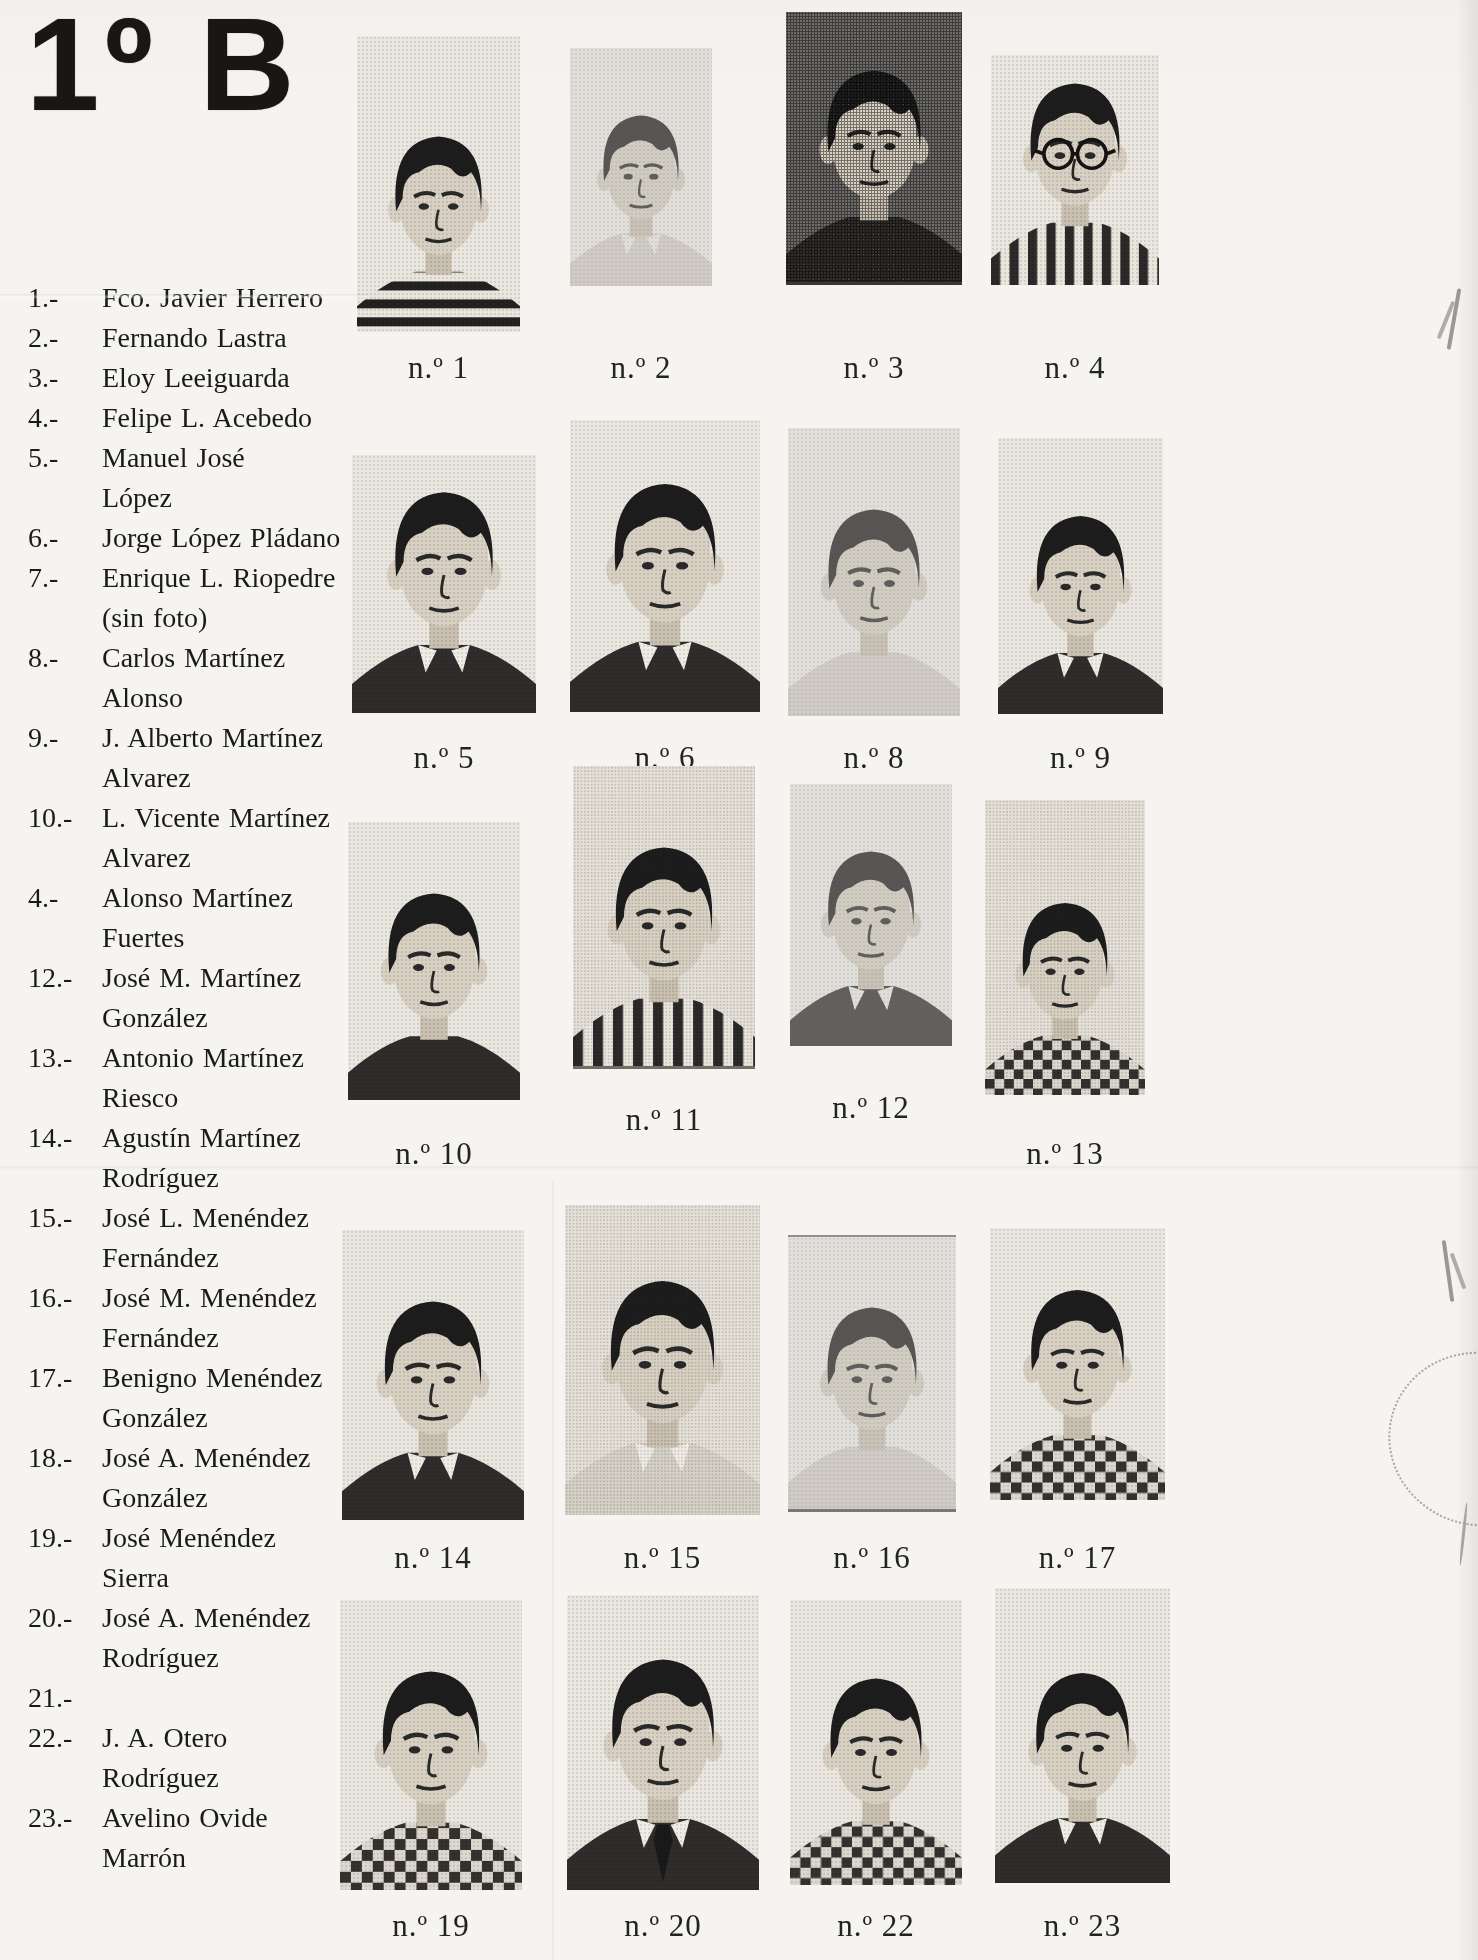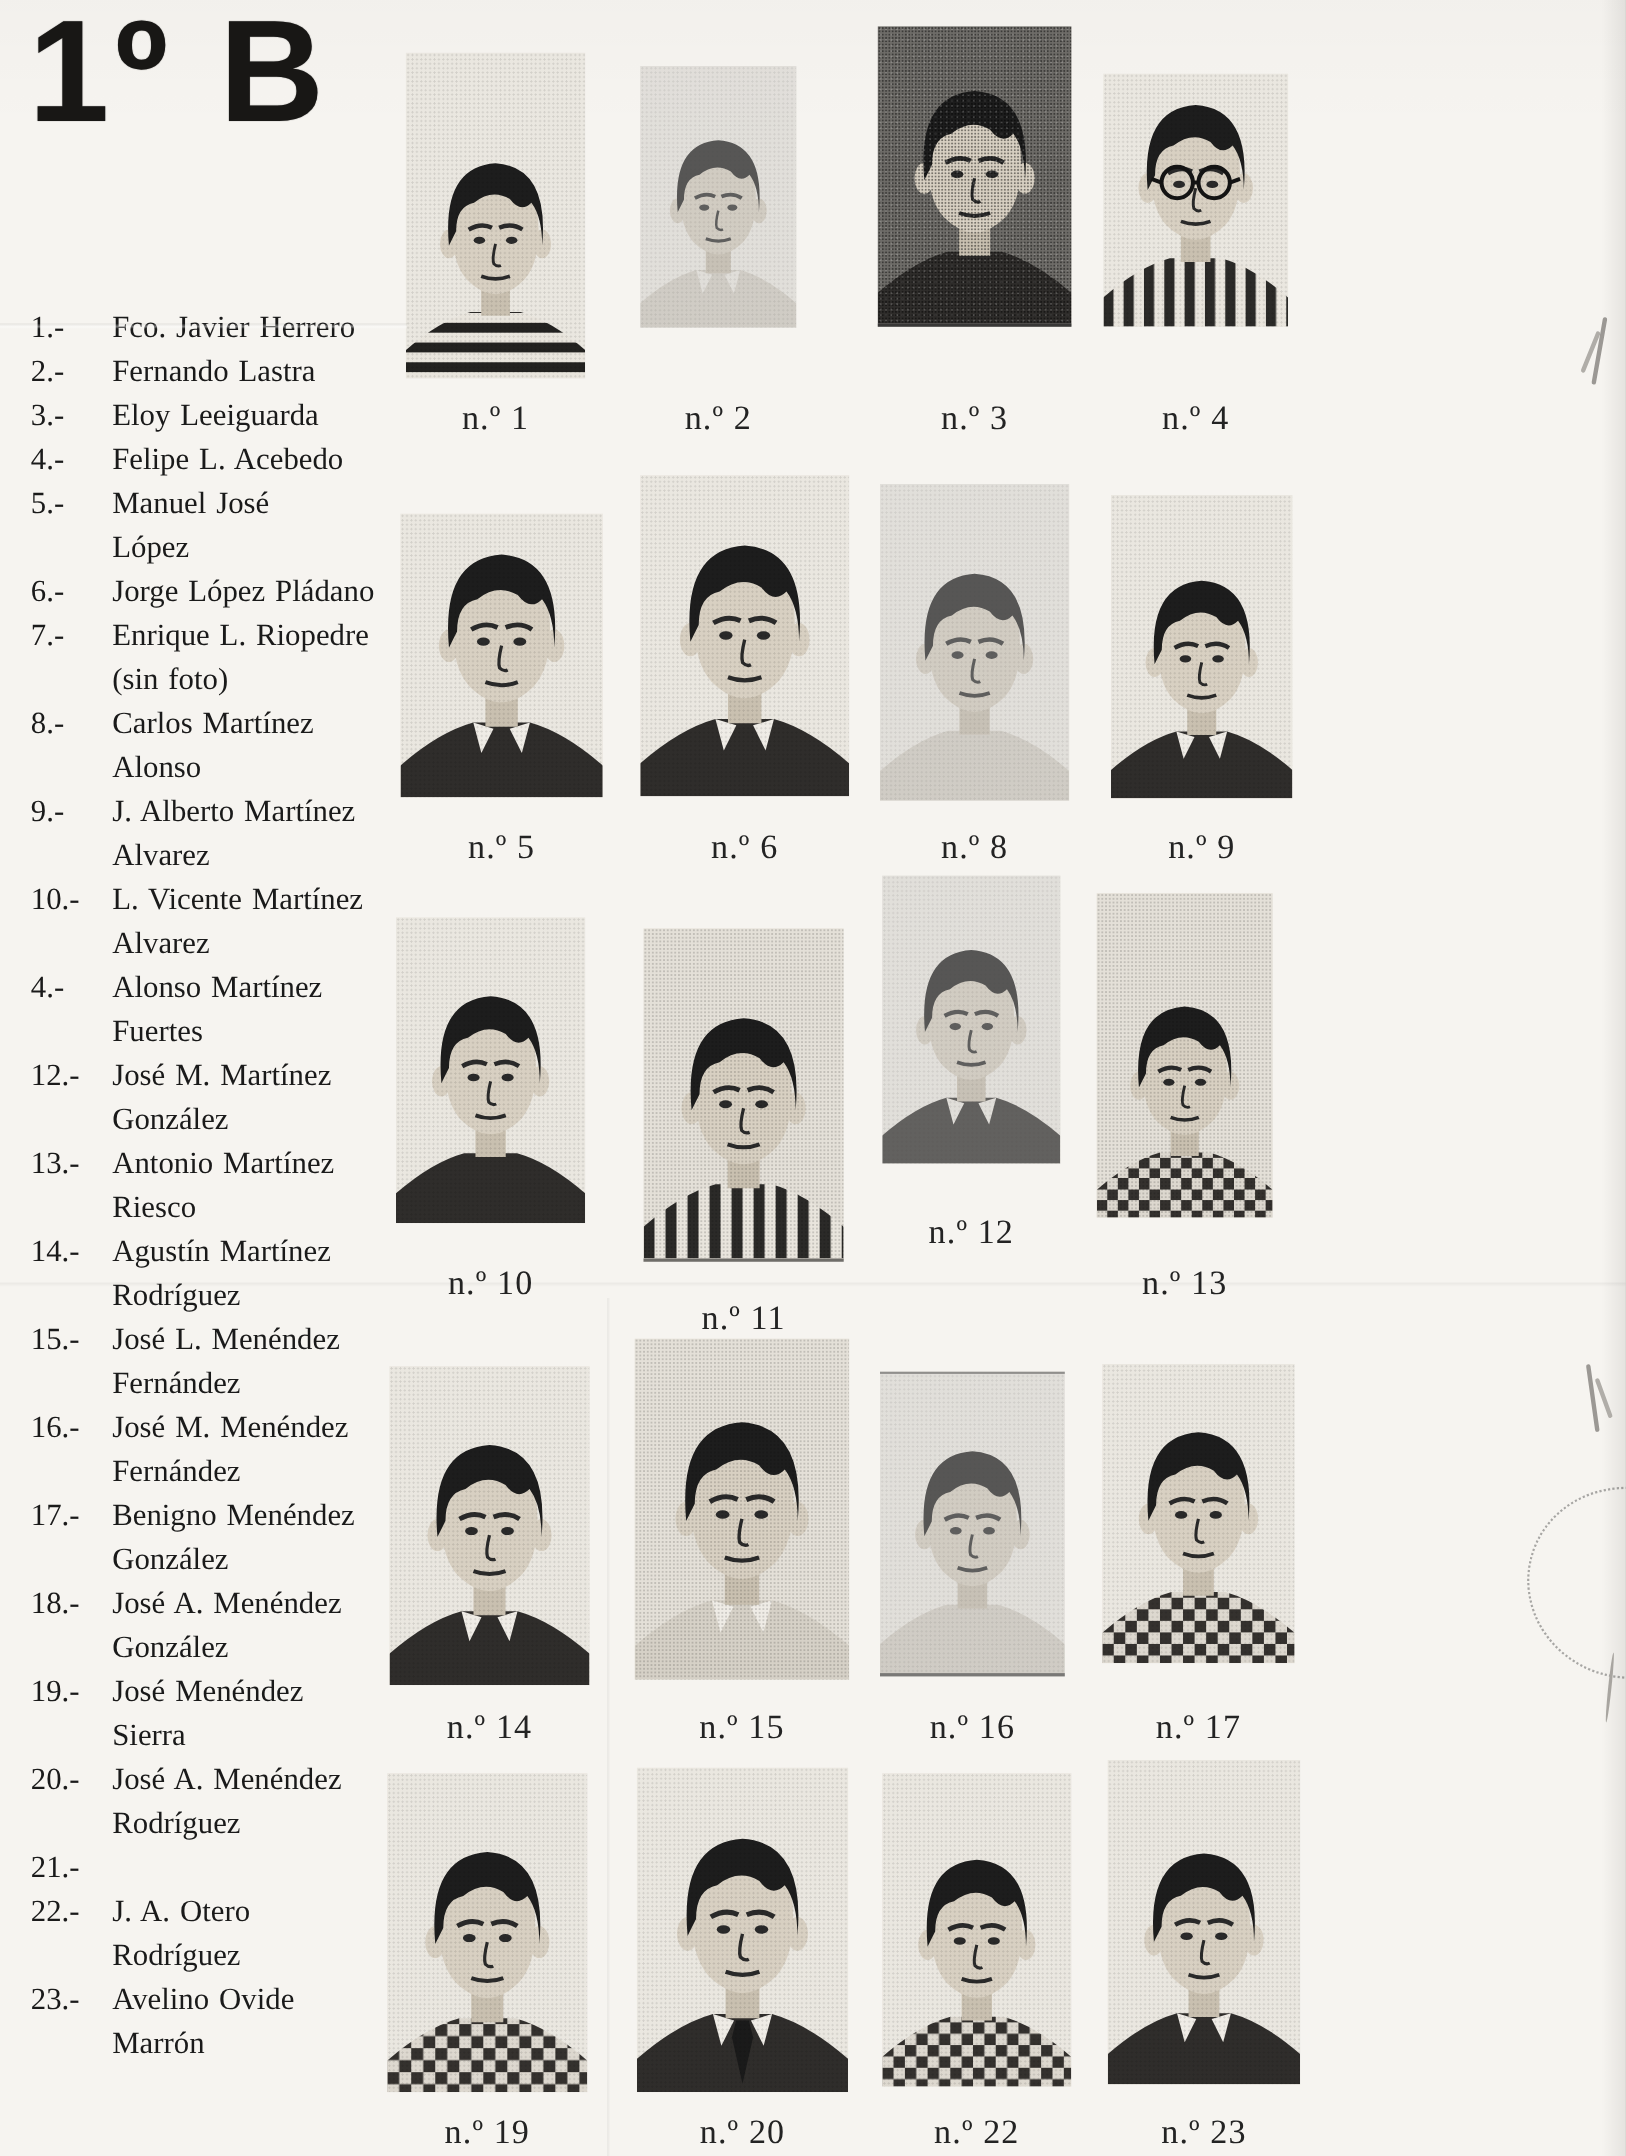--- a/index.html
+++ b/index.html
@@ -27,21 +27,21 @@
   
   .roster{
     position:absolute;left:28px;top:278px;width:352px;
     font-size:28px;line-height:40px;word-spacing:2px;
     list-style:none;margin:0;padding:0;
   }
   .roster li{display:grid;grid-template-columns:74px 272px;}
   .roster .num{white-space:nowrap;}
   .roster .nm{white-space:pre-line;}
   
-  .card{position:absolute;margin:12px;}
+  .card{position:absolute;margin:0;}
   .photo{
     position:relative;width:100%;overflow:hidden;
     background:#eae7e0;
   }
   .photo::after{
     content:"";position:absolute;inset:0;pointer-events:none;
     background-image:radial-gradient(rgba(0,0,0,.18) .8px, transparent 1.1px);
     background-size:4px 4px;opacity:.55;
   }
   .bg-pale{background:#f0ede7;}
@@ -320,21 +320,21 @@
   </figure>
 
   <figure class="card" style="left:348px;top:822px;width:172px">
     <div class="photo" style="height:278px">
       <svg class="sil" viewBox="0 0 100 130" preserveAspectRatio="xMidYMax meet">
           <use href="#portrait" class="sh-dark"></use>
         </svg>
     </div>
     <figcaption class="cap" style="top:314px">n.º 10</figcaption>
   </figure>
-  <figure class="card" style="left:573px;top:832px;width:182px">
+  <figure class="card" style="left:573px;top:766px;width:182px">
     <div class="photo bg-mottled underlined" style="height:300px">
       <svg class="sil" viewBox="0 0 100 130" preserveAspectRatio="xMidYMax meet">
           <use href="#portrait" class="sh-v"></use>
         </svg>
     </div>
     <figcaption class="cap" style="top:336px">n.º 11</figcaption>
   </figure>
   <figure class="card" style="left:790px;top:784px;width:162px">
     <div class="photo bg-pale faded" style="height:262px">
       <svg class="sil" viewBox="0 0 100 130" preserveAspectRatio="xMidYMax meet">

